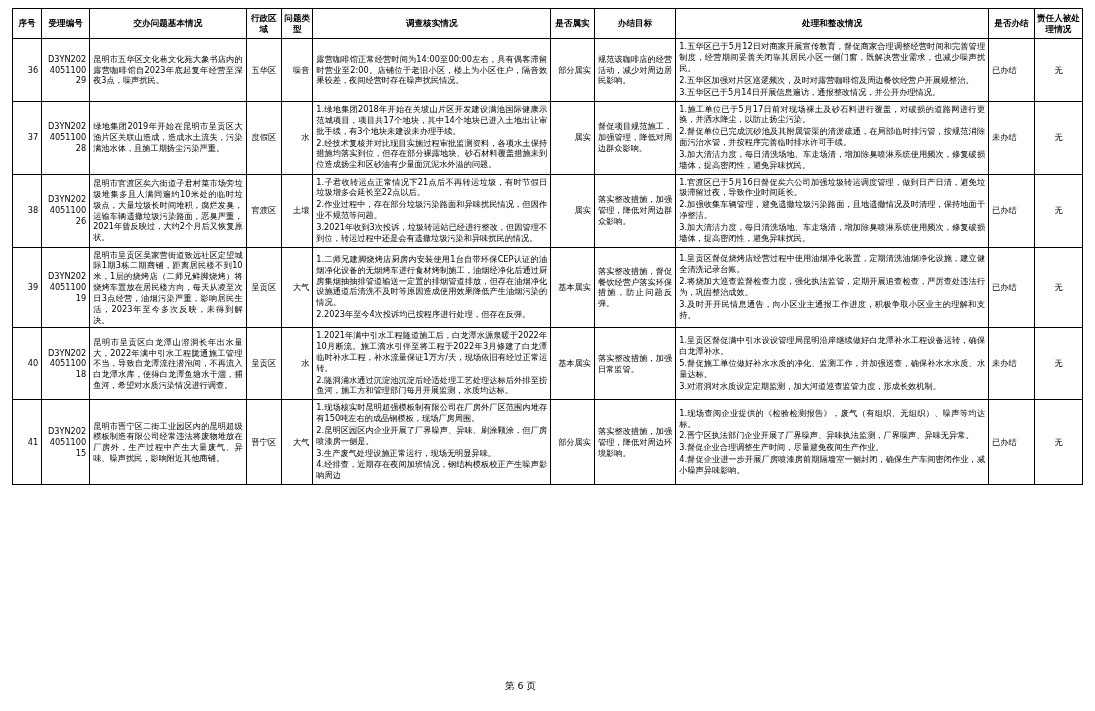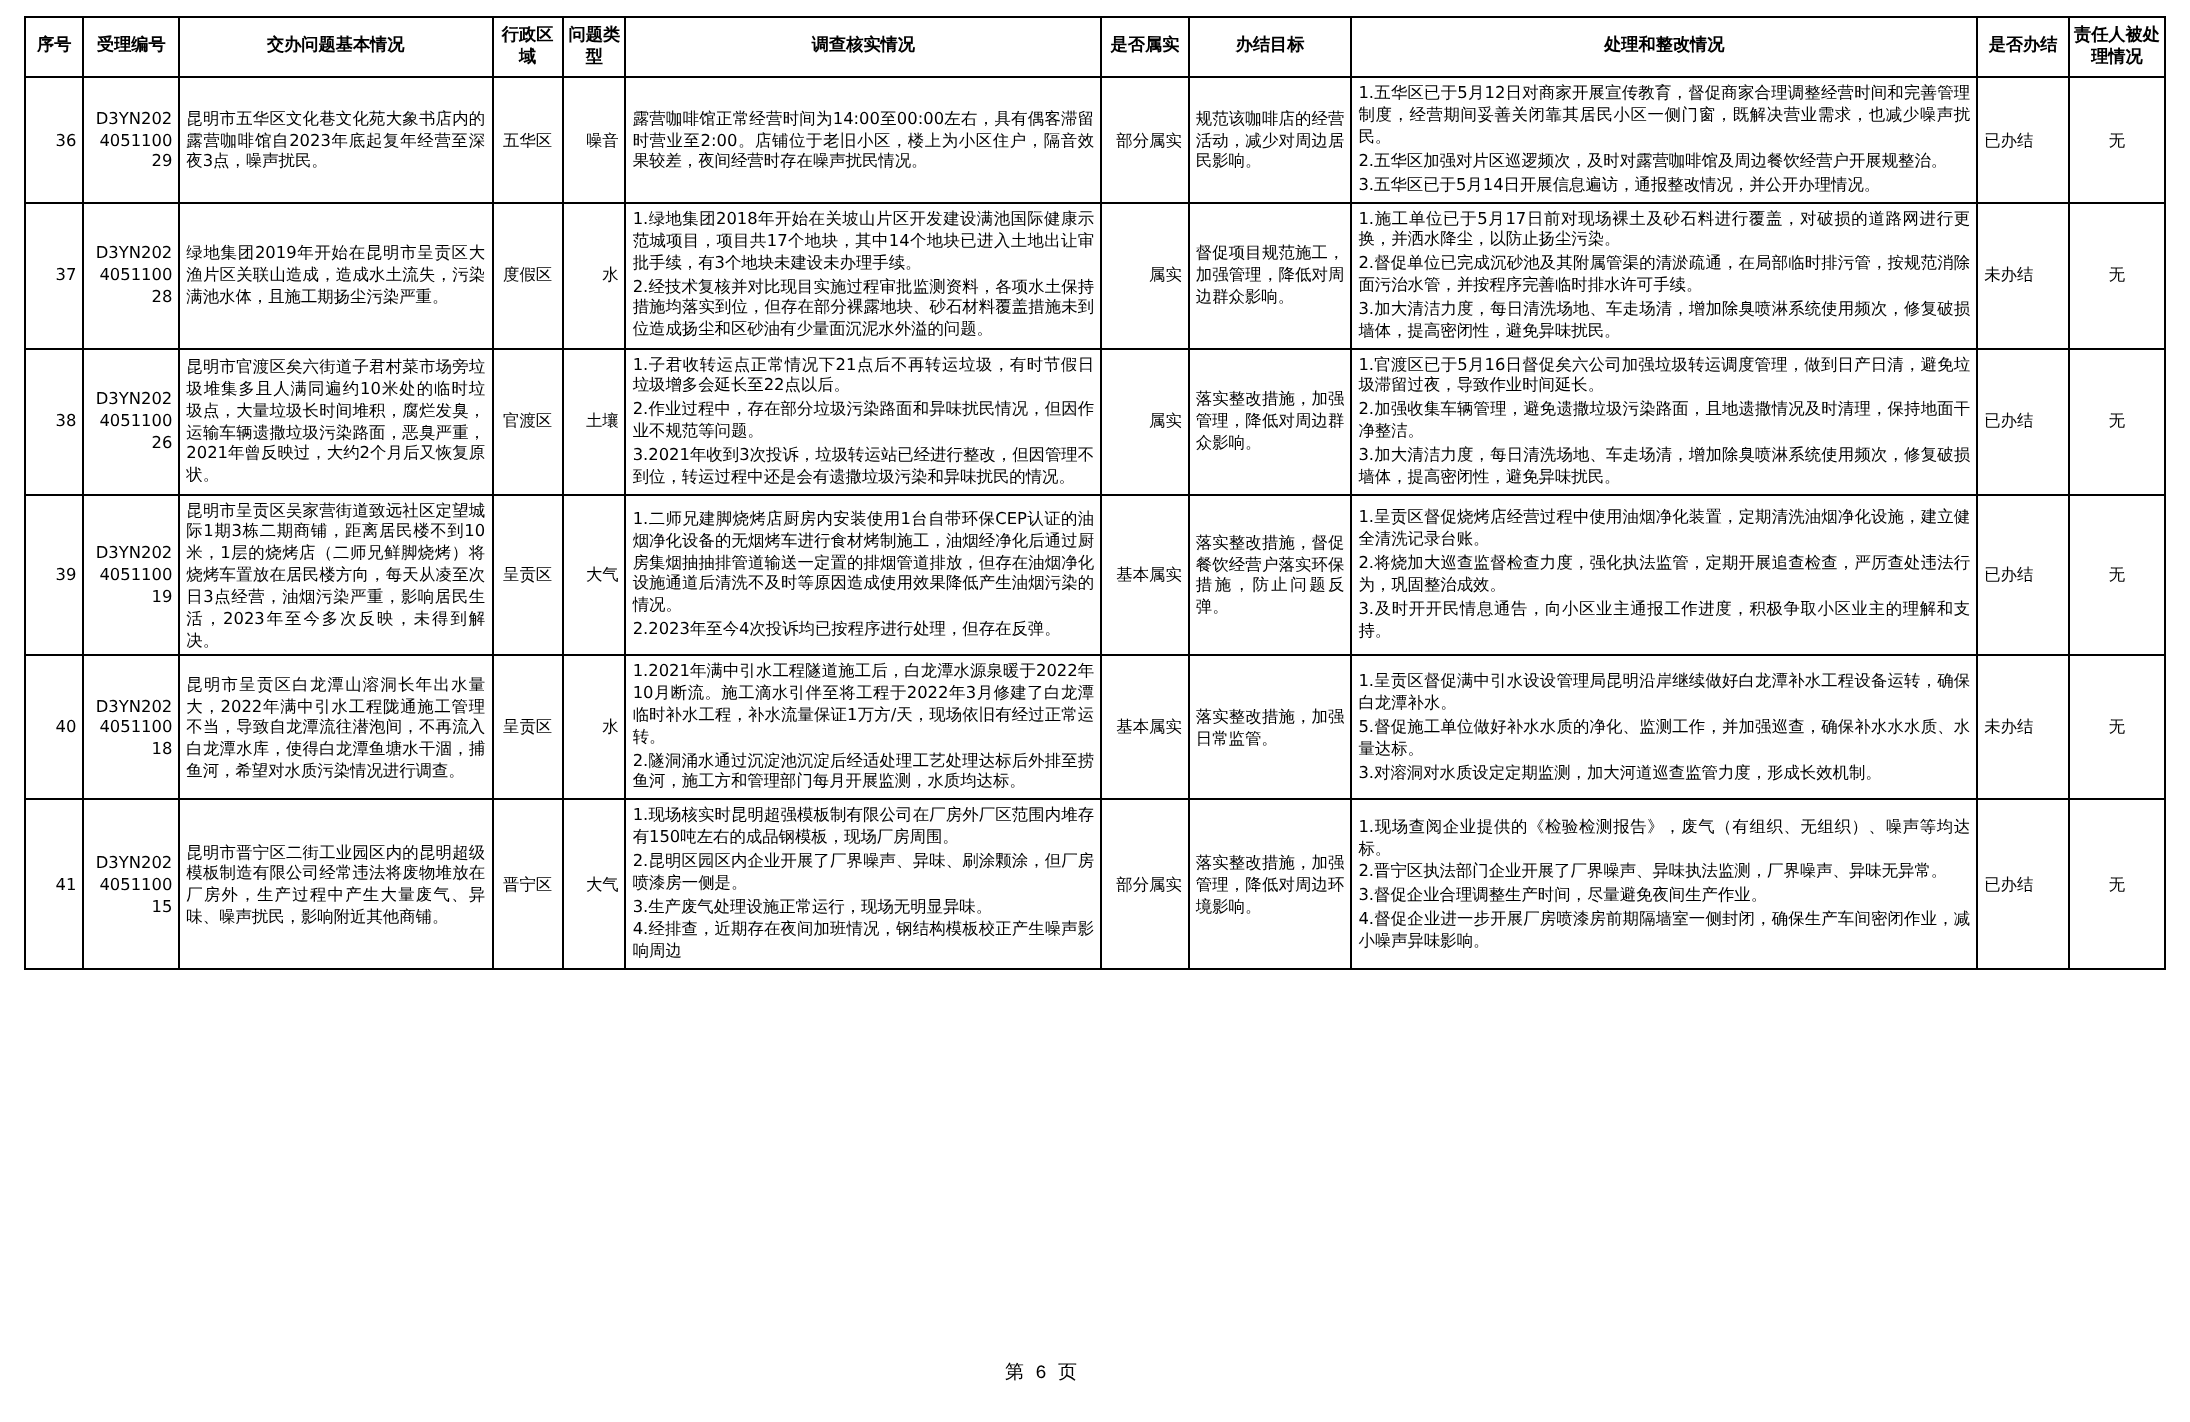--- a/index.html
+++ b/index.html
@@ -59,21 +59,20 @@
   .cell-goal{text-align:justify;text-align-last:left;font-size:8.2px;}
   .cell-done{text-align:left;font-size:8.4px;}
   .cell-resp{text-align:center;font-size:8.4px;}
   p.item{margin:0 0 1px 0;text-indent:0;}
   .footer{
     position:absolute;
     left:0;right:0;
     bottom:18px;
     text-align:center;
     font-size:9.5px;
-    font-family:Liberation Mono, monospace;
   }
 </style>
 </head>
 <body>
 
 <div class="page">
 
   <table class="report">
     <colgroup>
       <col class="c-idx">

